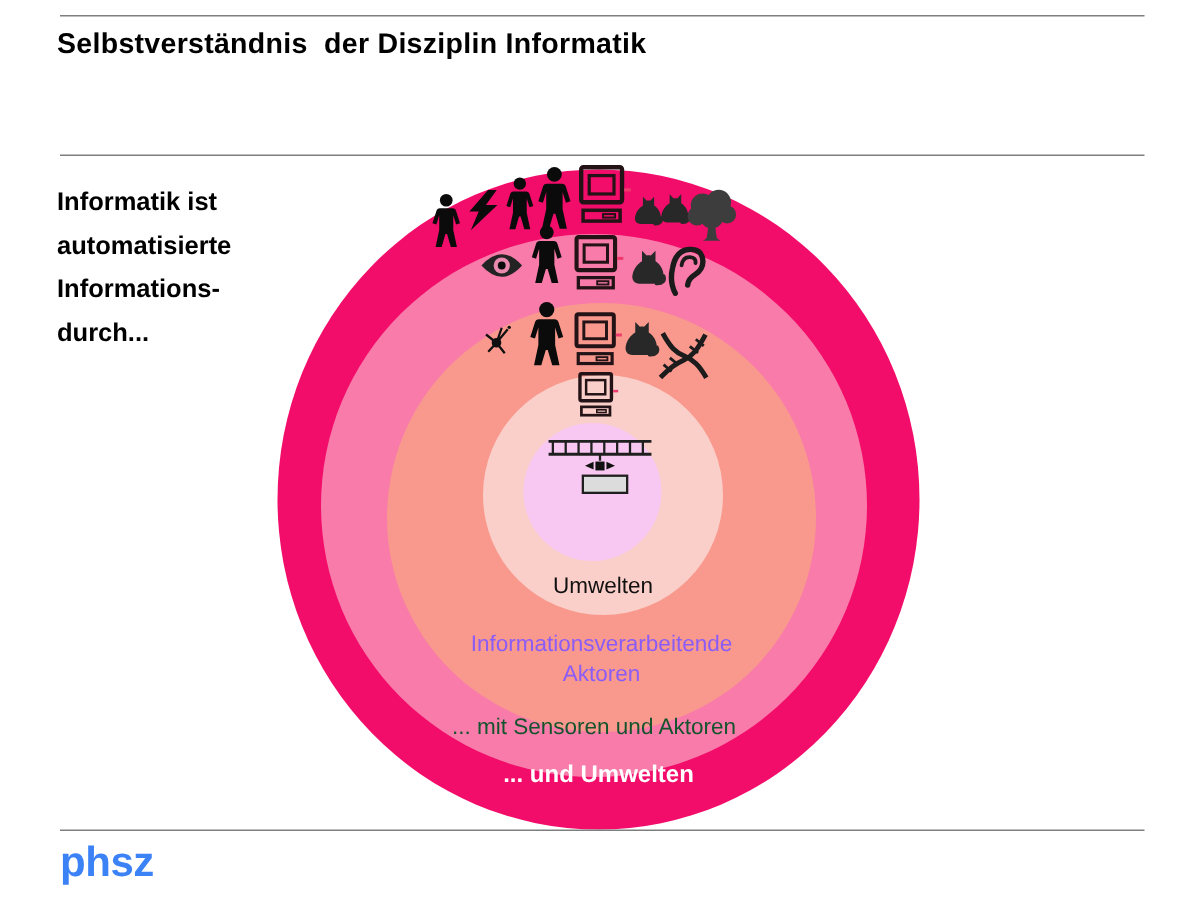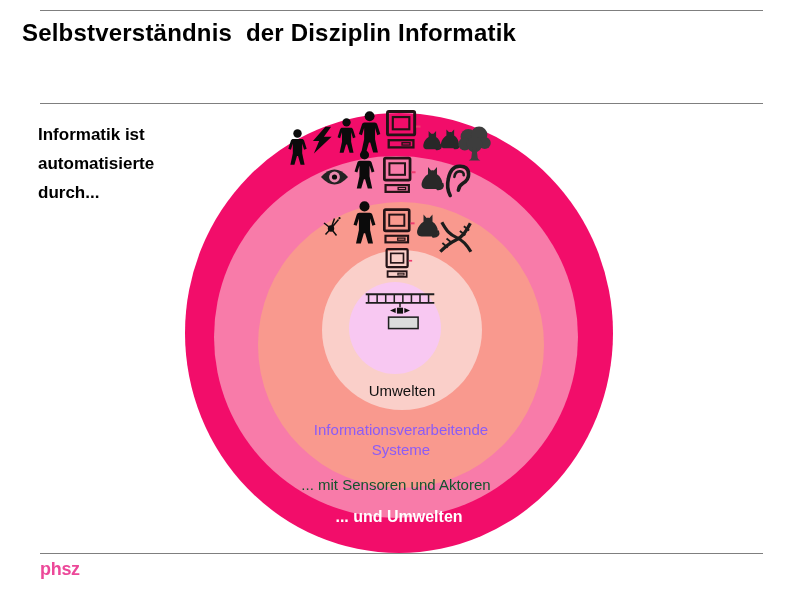--- a/index.html
+++ b/index.html
@@ -1,29 +1,29 @@
 <!DOCTYPE html>
 <html><head>
 <meta charset="utf-8">
 <style>
   html,body{margin:0;padding:0;background:#fff;}
   .slide{position:relative;width:800px;height:600px;background:#ffffff;overflow:hidden;
          font-family:"Liberation Sans","DejaVu Sans",sans-serif;color:#000;}
   .rule{position:absolute;left:40px;width:723px;height:1px;background:#7f7f7f;}
-  .title{position:absolute;left:22px;top:19px;font-size:24px;font-weight:bold;white-space:pre;letter-spacing:.2px;}
+  .title{position:absolute;left:38px;top:19px;font-size:19px;font-weight:bold;white-space:pre;letter-spacing:.2px;}
   .intro{position:absolute;left:38px;top:120px;font-size:17px;font-weight:bold;line-height:29px;}
   .ring{position:absolute;border-radius:50%;}
   .ring-label{position:absolute;text-align:center;font-size:15px;line-height:20px;}
   .lbl-umwelten{left:185px;width:428px;top:507px;font-size:16px;font-weight:bold;}
   .lbl-sensoren{left:214px;width:364px;top:475px;}
   .lbl-ivs{left:258px;width:286px;top:420px;}
   .lbl-computer{left:322px;width:160px;top:381px;}
   .lbl-turing{left:349px;width:92px;top:329px;font-size:14px;line-height:17px;}
   .ic{position:absolute;overflow:visible;}
-  .logo{position:absolute;left:40px;top:559px;font-size:18px;font-weight:bold;color:#ec4899;letter-spacing:-.3px;}
+  .logo{position:absolute;left:40px;top:559px;font-size:28px;font-weight:bold;color:#3b82f6;letter-spacing:-.3px;}
 </style>
 </head>
 <body>
 
 <div class="slide">
 
   <svg width="0" height="0" style="position:absolute" aria-hidden="true">
     <defs>
       <g id="sym-person" fill="#0b0b0b">
         <circle cx="12" cy="5" r="4.7"></circle>
@@ -82,33 +82,34 @@
     </defs>
   </svg>
 
   <div class="rule" style="top: 10px; background-color: rgb(127, 127, 127);"></div>
   <div class="title">Selbstverständnis  der Disziplin Informatik</div>
   <div class="rule" style="top: 103px; background-color: rgb(127, 127, 127);"></div>
 
   <div class="intro">
     <div>Informatik ist</div>
     <div>automatisierte</div>
+    <div>Informations-</div>
     <div>durch...</div>
   </div>
 
   <div class="ring" style="left: 185px; top: 113px; width: 428px; height: 440px; background-color: rgb(242, 13, 106);"></div>
   <div class="ring" style="left: 214px; top: 156px; width: 364px; height: 362px; background-color: rgb(248, 123, 169);"></div>
   <div class="ring" style="left: 258px; top: 202px; width: 286px; height: 286px; background-color: rgb(249, 153, 142);"></div>
   <div class="ring" style="left: 322px; top: 250px; width: 160px; height: 160px; background-color: rgb(250, 207, 201);"></div>
   <div class="ring" style="left: 349px; top: 282px; width: 92px; height: 92px; background-color: rgb(248, 200, 242);"></div>
 
   <div class="ring-label lbl-computer" style="color: rgb(17, 17, 17);">Umwelten</div>
   <div class="ring-label lbl-ivs" style="color: #8b5cf6;">
     <div>Informationsverarbeitende</div>
-    <div>Systeme</div>
+    <div>Aktoren</div>
   </div>
   <div class="ring-label lbl-sensoren" style="color: #14532d;">... mit Sensoren und Aktoren</div>
   <div class="ring-label lbl-umwelten" style="color: rgb(255, 255, 255);">... und Umwelten</div>
 
   <svg class="ic" style="left:286px;top:129px;width:23px;height:36px" viewBox="0 0 24 40">
       <use href="#sym-person"></use>
     </svg>
   <svg class="ic" style="left:311px;top:126px;width:23px;height:32px" viewBox="0 0 24 32">
       <use href="#sym-lightning"></use>
     </svg>

